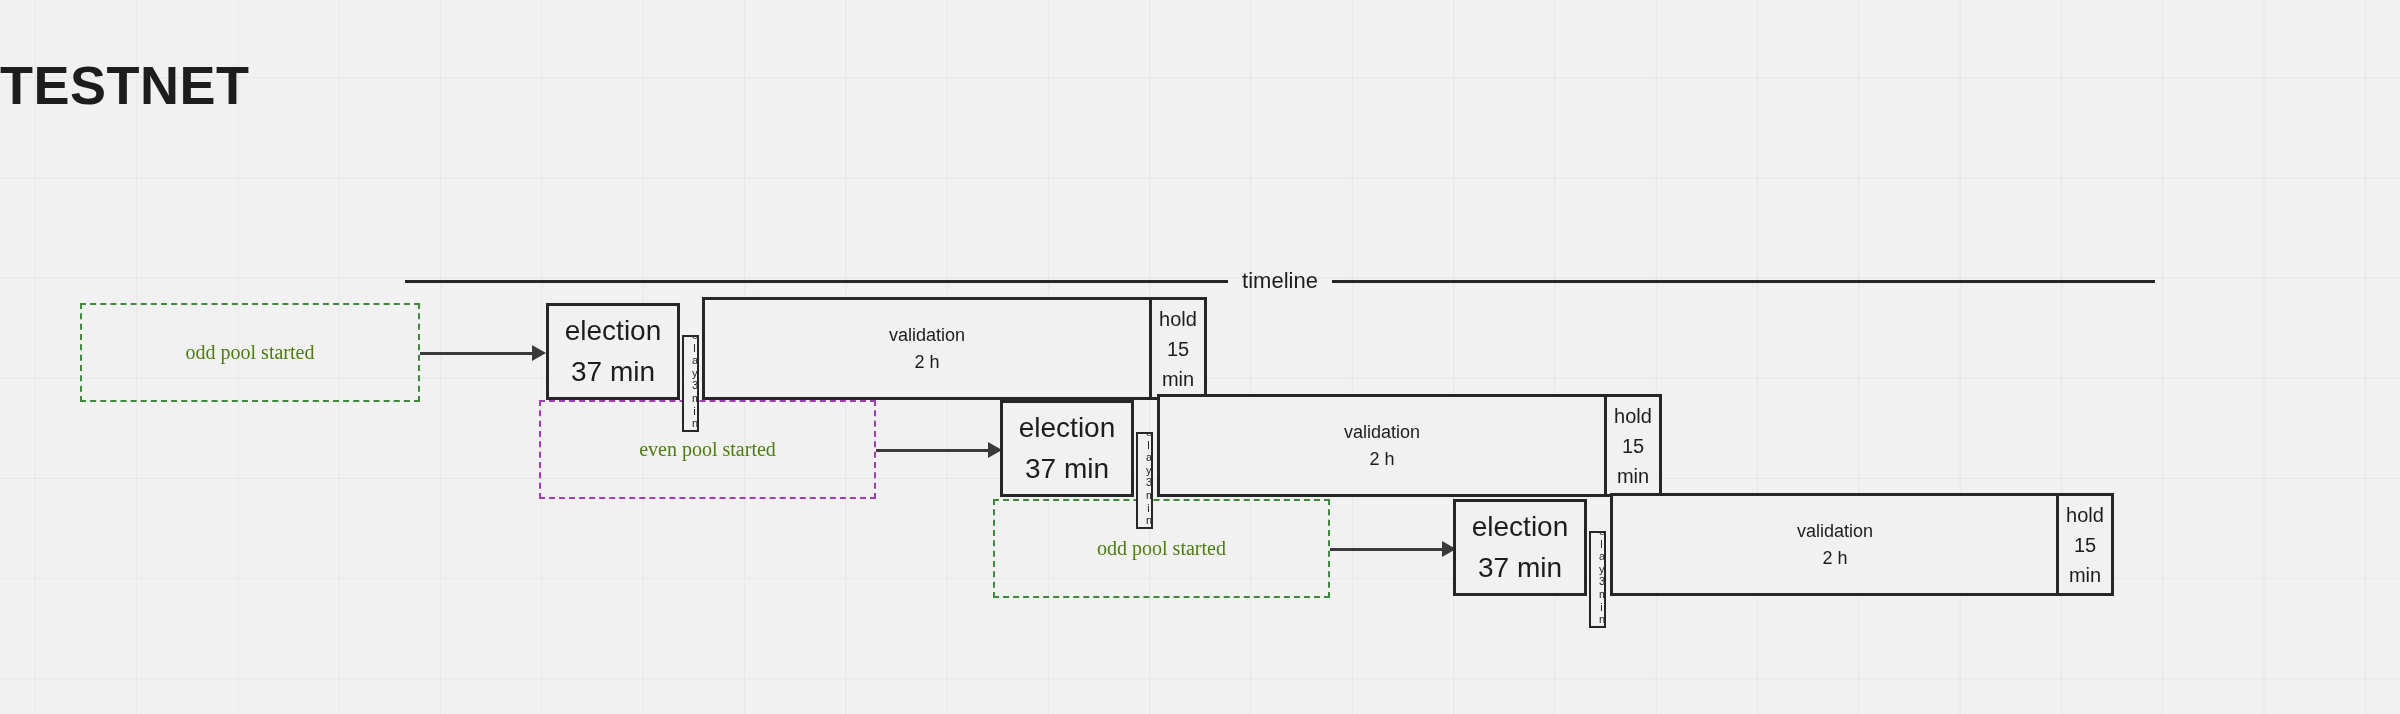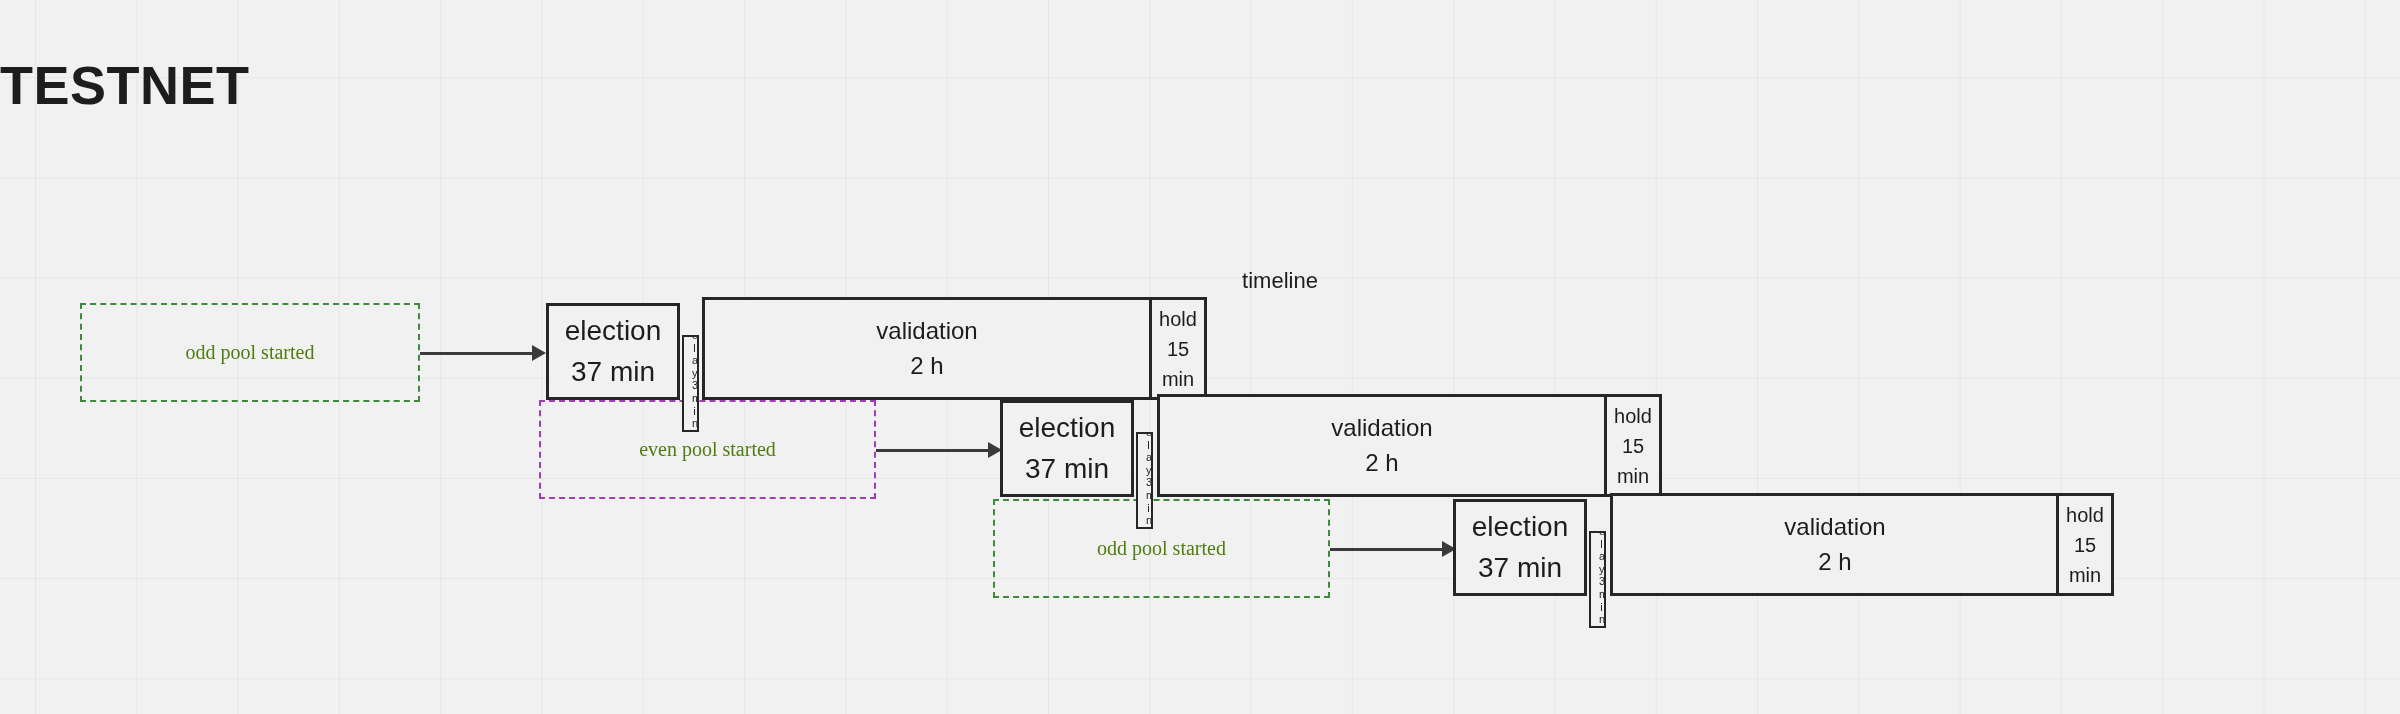--- a/index.html
+++ b/index.html
@@ -29,21 +29,21 @@
     font-size:54px;
     font-weight:bold;
     color:#1d1d1d;
     letter-spacing:0.5px;
   }
 
   
   .timeline-rule{
     position:absolute;
     top:270px;left:405px;width:1750px;height:22px;
-    display:flex;align-items:center;flex-direction:column;
+    display:flex;align-items:center;
   }
   .timeline-rule .line{
     flex:1 1 auto;height:3px;background:#262626;
   }
   .timeline-rule .label{
     flex:0 0 auto;
     padding:0 14px;
     font-size:22px;
     color:#1d1d1d;
     line-height:1;
@@ -59,21 +59,21 @@
     display:flex;
     flex-direction:column;
     align-items:center;
     justify-content:center;
     color:#1d1d1d;
     font-size:28px;
     line-height:1.45;
     text-align:center;
     z-index:3;
   }
-  .box.wide{font-size:24px;}
+  .box.wide{font-size:18px;}
   .box.hold{font-size:20px;line-height:1.5;}
   .box.delay{
     border-width:2px;
     font-size:11px;
     line-height:1.15;
     padding:4px 0 0 8px;
     justify-content:flex-end;
     overflow:hidden;
     word-break:break-all;
     z-index:4;

